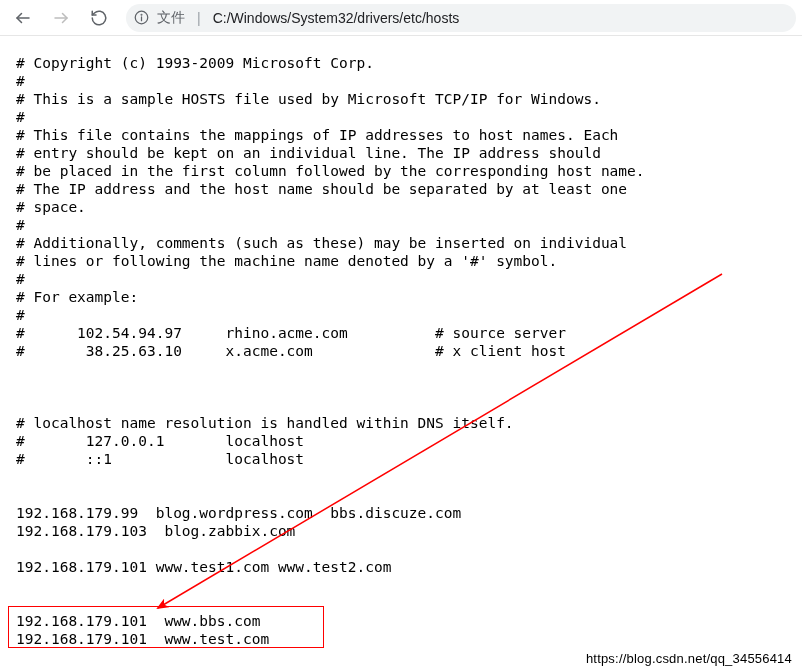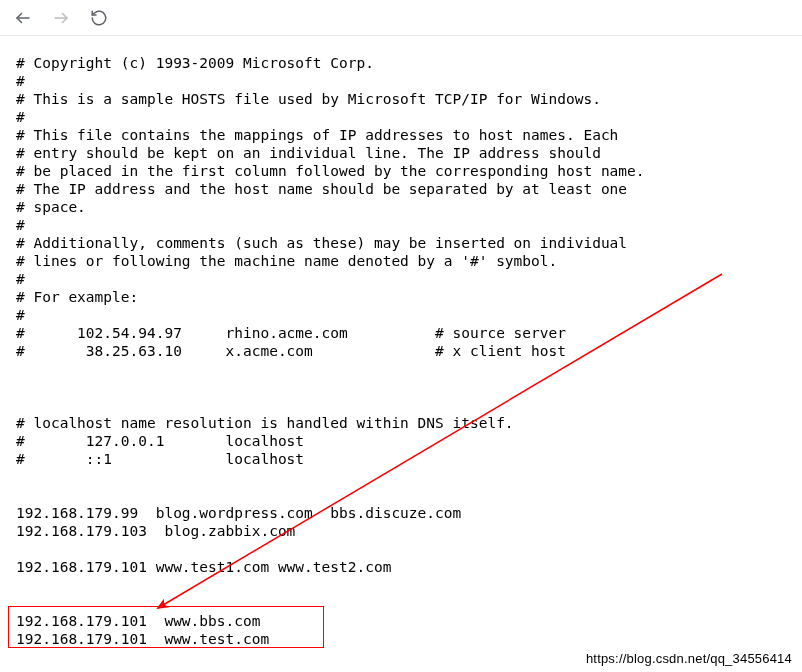--- a/index.html
+++ b/index.html
@@ -105,20 +105,32 @@
         <line x1="4" y1="12" x2="20" y2="12"></line>
         <polyline points="14 6 20 12 14 18"></polyline>
       </svg>
   </div>
   <div class="nav-btn">
     <svg width="18" height="18" viewBox="0 0 24 24" fill="none" stroke="currentColor" stroke-width="2" stroke-linecap="round" stroke-linejoin="round">
         <path d="M3 12a9 9 0 1 0 3-6.7L3 8"></path>
         <polyline points="3 3 3 8 8 8"></polyline>
       </svg>
   </div>
+  <div class="addrbar">
+    <span class="addr-info">
+      <svg width="15" height="15" viewBox="0 0 24 24" fill="none" stroke="#5f6368" stroke-width="2" stroke-linecap="round" stroke-linejoin="round">
+          <circle cx="12" cy="12" r="10"></circle>
+          <line x1="12" y1="11" x2="12" y2="17"></line>
+          <circle cx="12" cy="7.5" r="0.6" fill="#5f6368"></circle>
+        </svg>
+    </span>
+    <span class="addr-label">文件</span>
+    <span class="addr-sep">|</span>
+    <span class="addr-path">C:/Windows/System32/drivers/etc/hosts</span>
+  </div>
 </div>
 
 <div class="content"># Copyright (c) 1993-2009 Microsoft Corp.
 #
 # This is a sample HOSTS file used by Microsoft TCP/IP for Windows.
 #
 # This file contains the mappings of IP addresses to host names. Each
 # entry should be kept on an individual line. The IP address should
 # be placed in the first column followed by the corresponding host name.
 # The IP address and the host name should be separated by at least one

